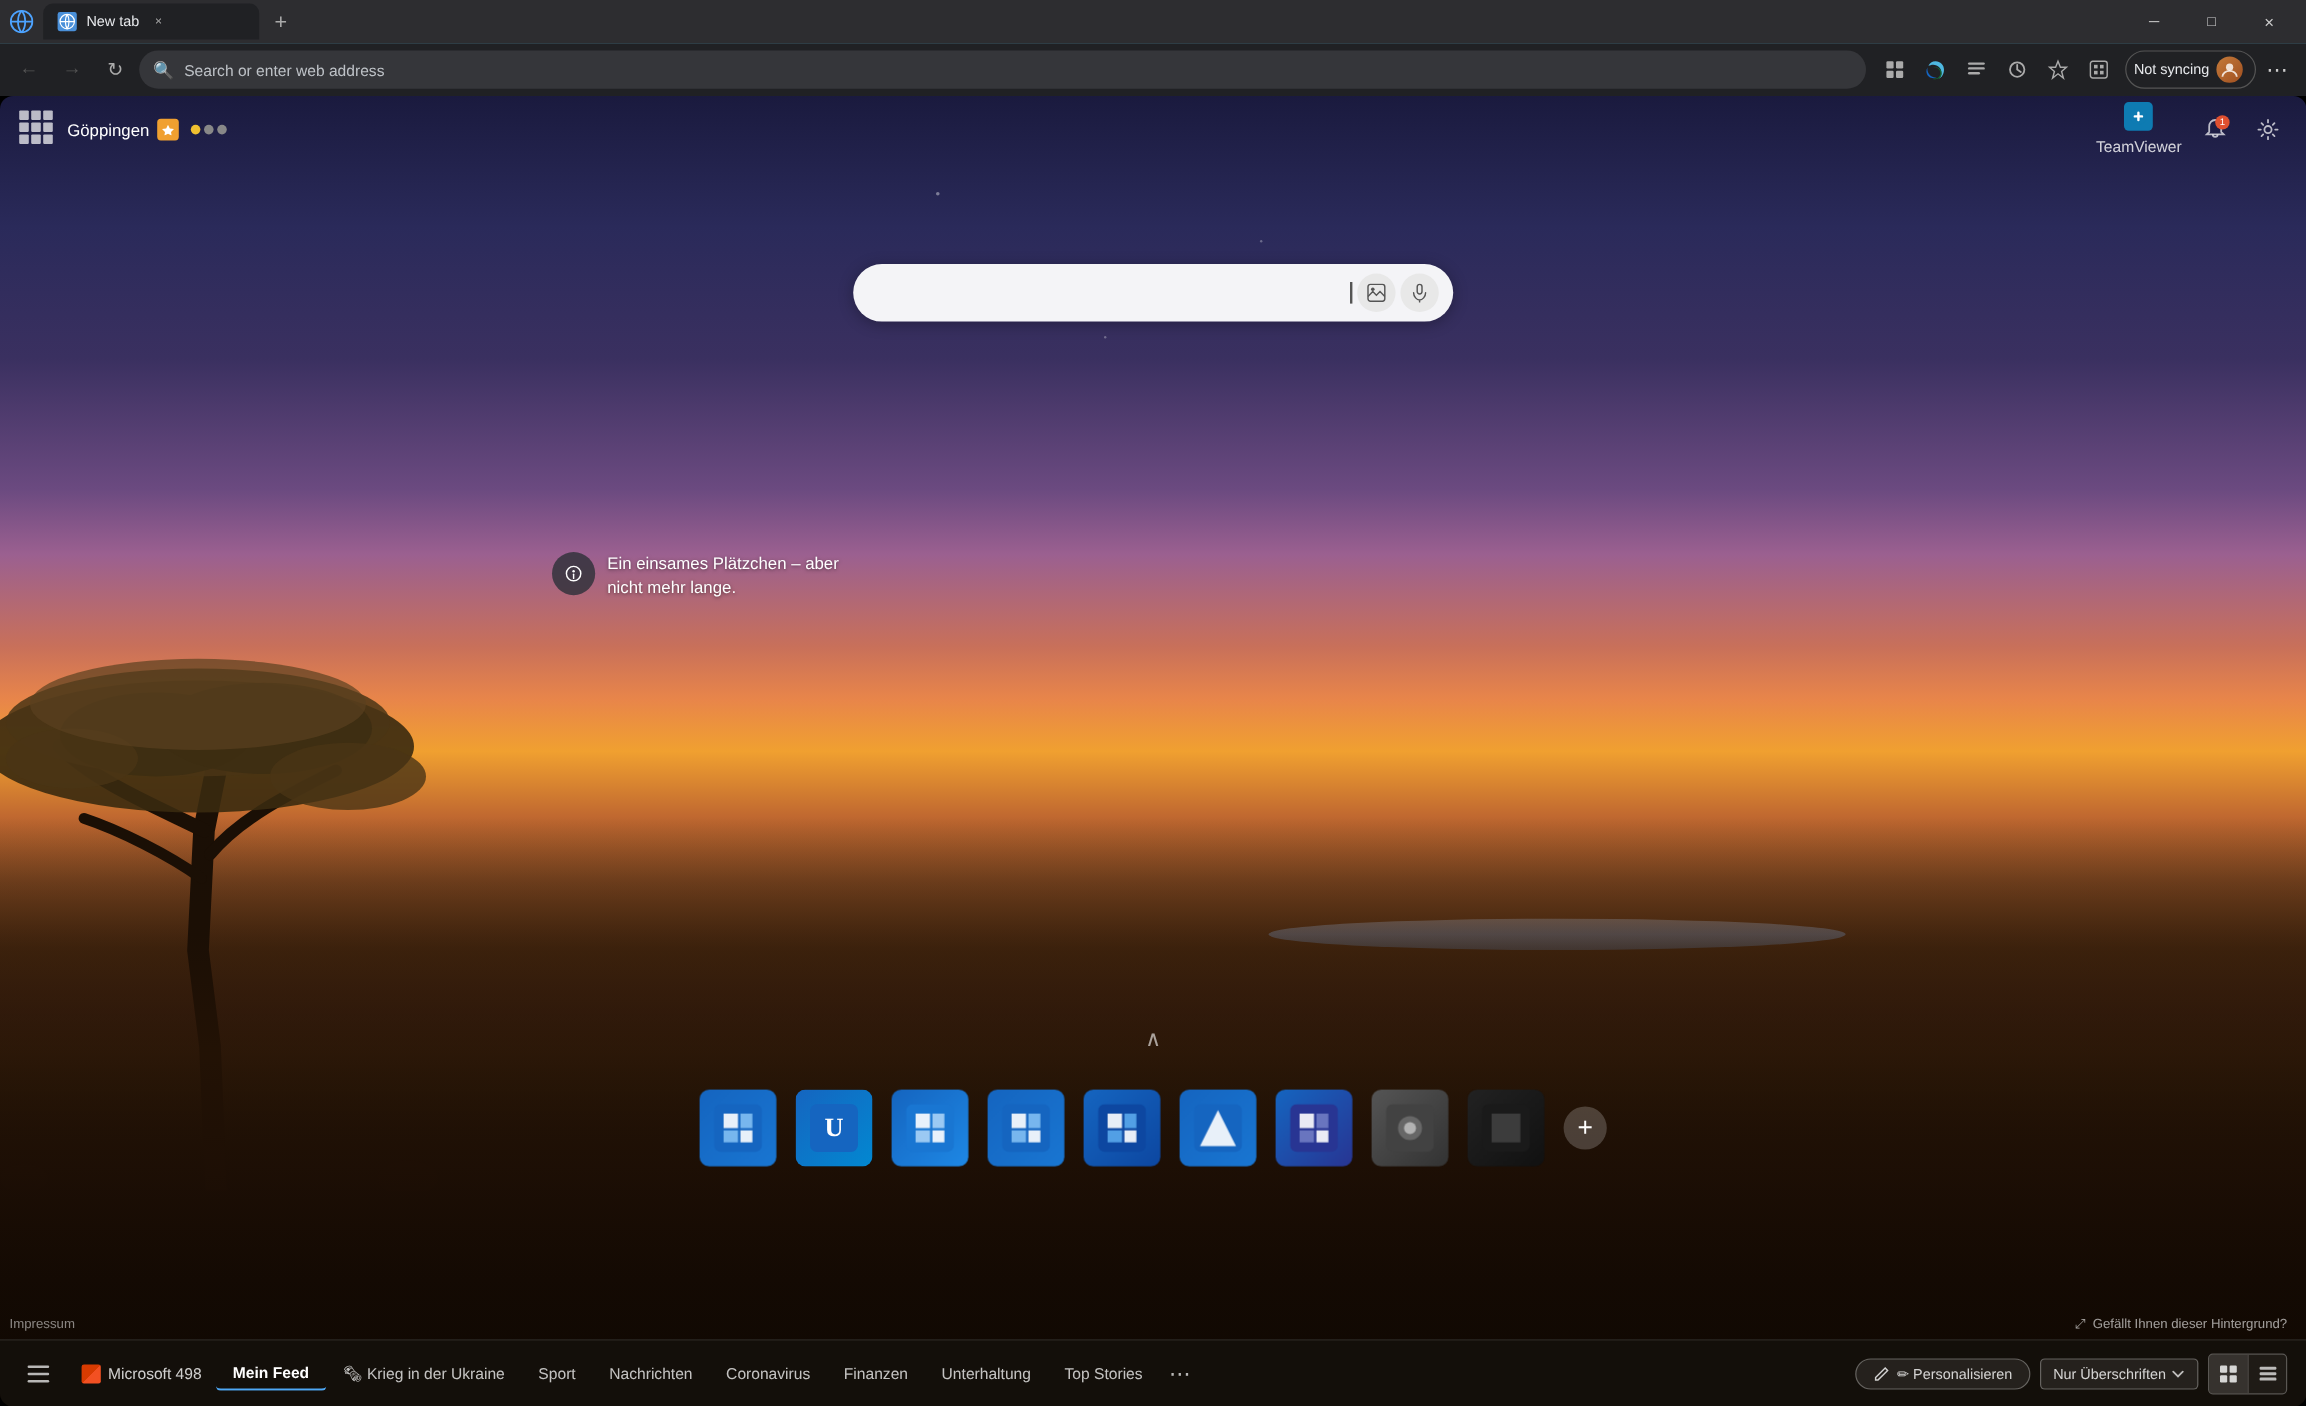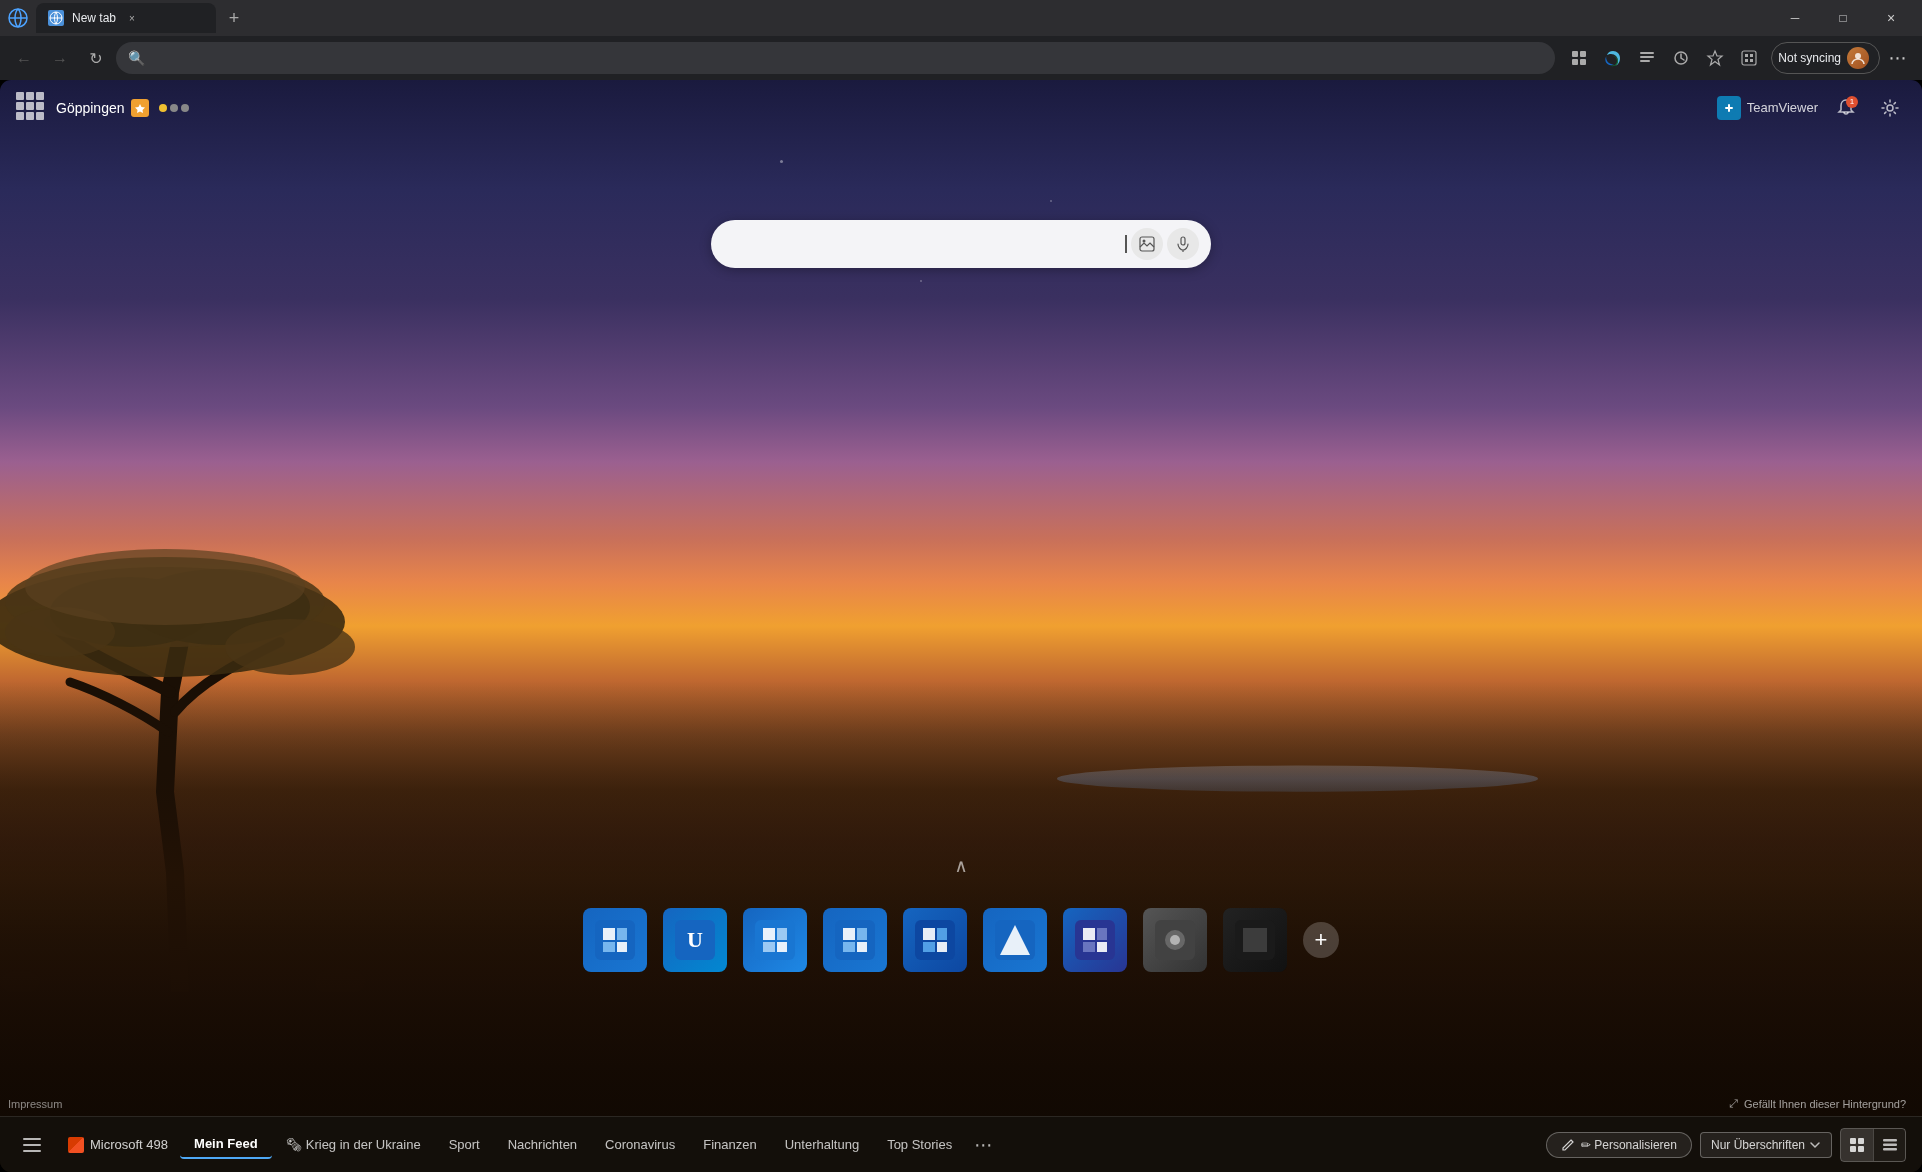--- a/index.html
+++ b/index.html
@@ -286,20 +286,21 @@
       display: flex;
       align-items: center;
       gap: 12px;
     }
     .teamviewer-logo {
       display: flex;
       align-items: center;
       gap: 6px;
       color: rgba(255,255,255,0.8);
       font-size: 13px;
+      flex-direction: column;
     }
     .tv-icon {
       width: 24px; height: 24px;
       background: #0e7bb2;
       border-radius: 4px;
       display: flex; align-items: center; justify-content: center;
       color: white;
       font-size: 10px;
       font-weight: bold;
     }
@@ -641,20 +642,21 @@
       <div class="win-btn close">×</div>
     </div>
   </div>
 
   <div class="address-bar-area">
     <div class="nav-btn disabled">←</div>
     <div class="nav-btn disabled">→</div>
     <div class="nav-btn">↻</div>
     <div class="address-bar">
       <span style="color:#aaa;font-size:14px;">🔍</span>
+      <span class="address-bar-text">Search or enter web address</span>
     </div>
     <div class="toolbar-icons">
       <div class="toolbar-icon">
         <svg width="18" height="18" viewBox="0 0 18 18" fill="none">
           <rect x="2" y="2" width="6" height="6" rx="1" fill="#aaa"></rect>
           <rect x="10" y="2" width="6" height="6" rx="1" fill="#aaa"></rect>
           <rect x="2" y="10" width="6" height="6" rx="1" fill="#aaa"></rect>
           <rect x="10" y="10" width="6" height="6" rx="1" fill="#aaa"></rect>
         </svg>
       </div>
@@ -805,20 +807,30 @@
         <div class="search-icon-btn">
           <svg width="16" height="16" viewBox="0 0 16 16" fill="none">
             <rect x="6" y="1" width="4" height="8" rx="2" stroke="#555" stroke-width="1.2" fill="none"></rect>
             <path d="M3 8 C3 11.3 5.7 14 8 14 M13 8 C13 11.3 10.3 14 8 14 M8 14 L8 16" stroke="#555" stroke-width="1.2" stroke-linecap="round" fill="none"></path>
           </svg>
         </div>
       </div>
     </div>
   </div>
 
+  <div class="info-bubble">
+    <div class="info-bubble-icon">
+      <svg width="16" height="16" viewBox="0 0 16 16" fill="none">
+        <circle cx="8" cy="8" r="6" stroke="white" stroke-width="1.2" fill="none"></circle>
+        <circle cx="8" cy="6" r="1" fill="white"></circle>
+        <path d="M8 8.5 L8 12" stroke="white" stroke-width="1.2" stroke-linecap="round"></path>
+      </svg>
+    </div>
+    <div class="info-bubble-text">Ein einsames Plätzchen – aber nicht mehr lange.</div>
+  </div>
 
   <div class="collapse-arrow">∧</div>
 
   <div class="quick-links">
     <div class="quick-link-item">
       <div class="quick-link-icon ql-icon-1">
         <div class="ql-inner">
           <svg width="40" height="40" viewBox="0 0 40 40" fill="none">
             <rect width="40" height="40" rx="6" fill="#1565C0"></rect>
             <path d="M8 8 H20 V20 H8 Z" fill="white" opacity="0.9"></path>

